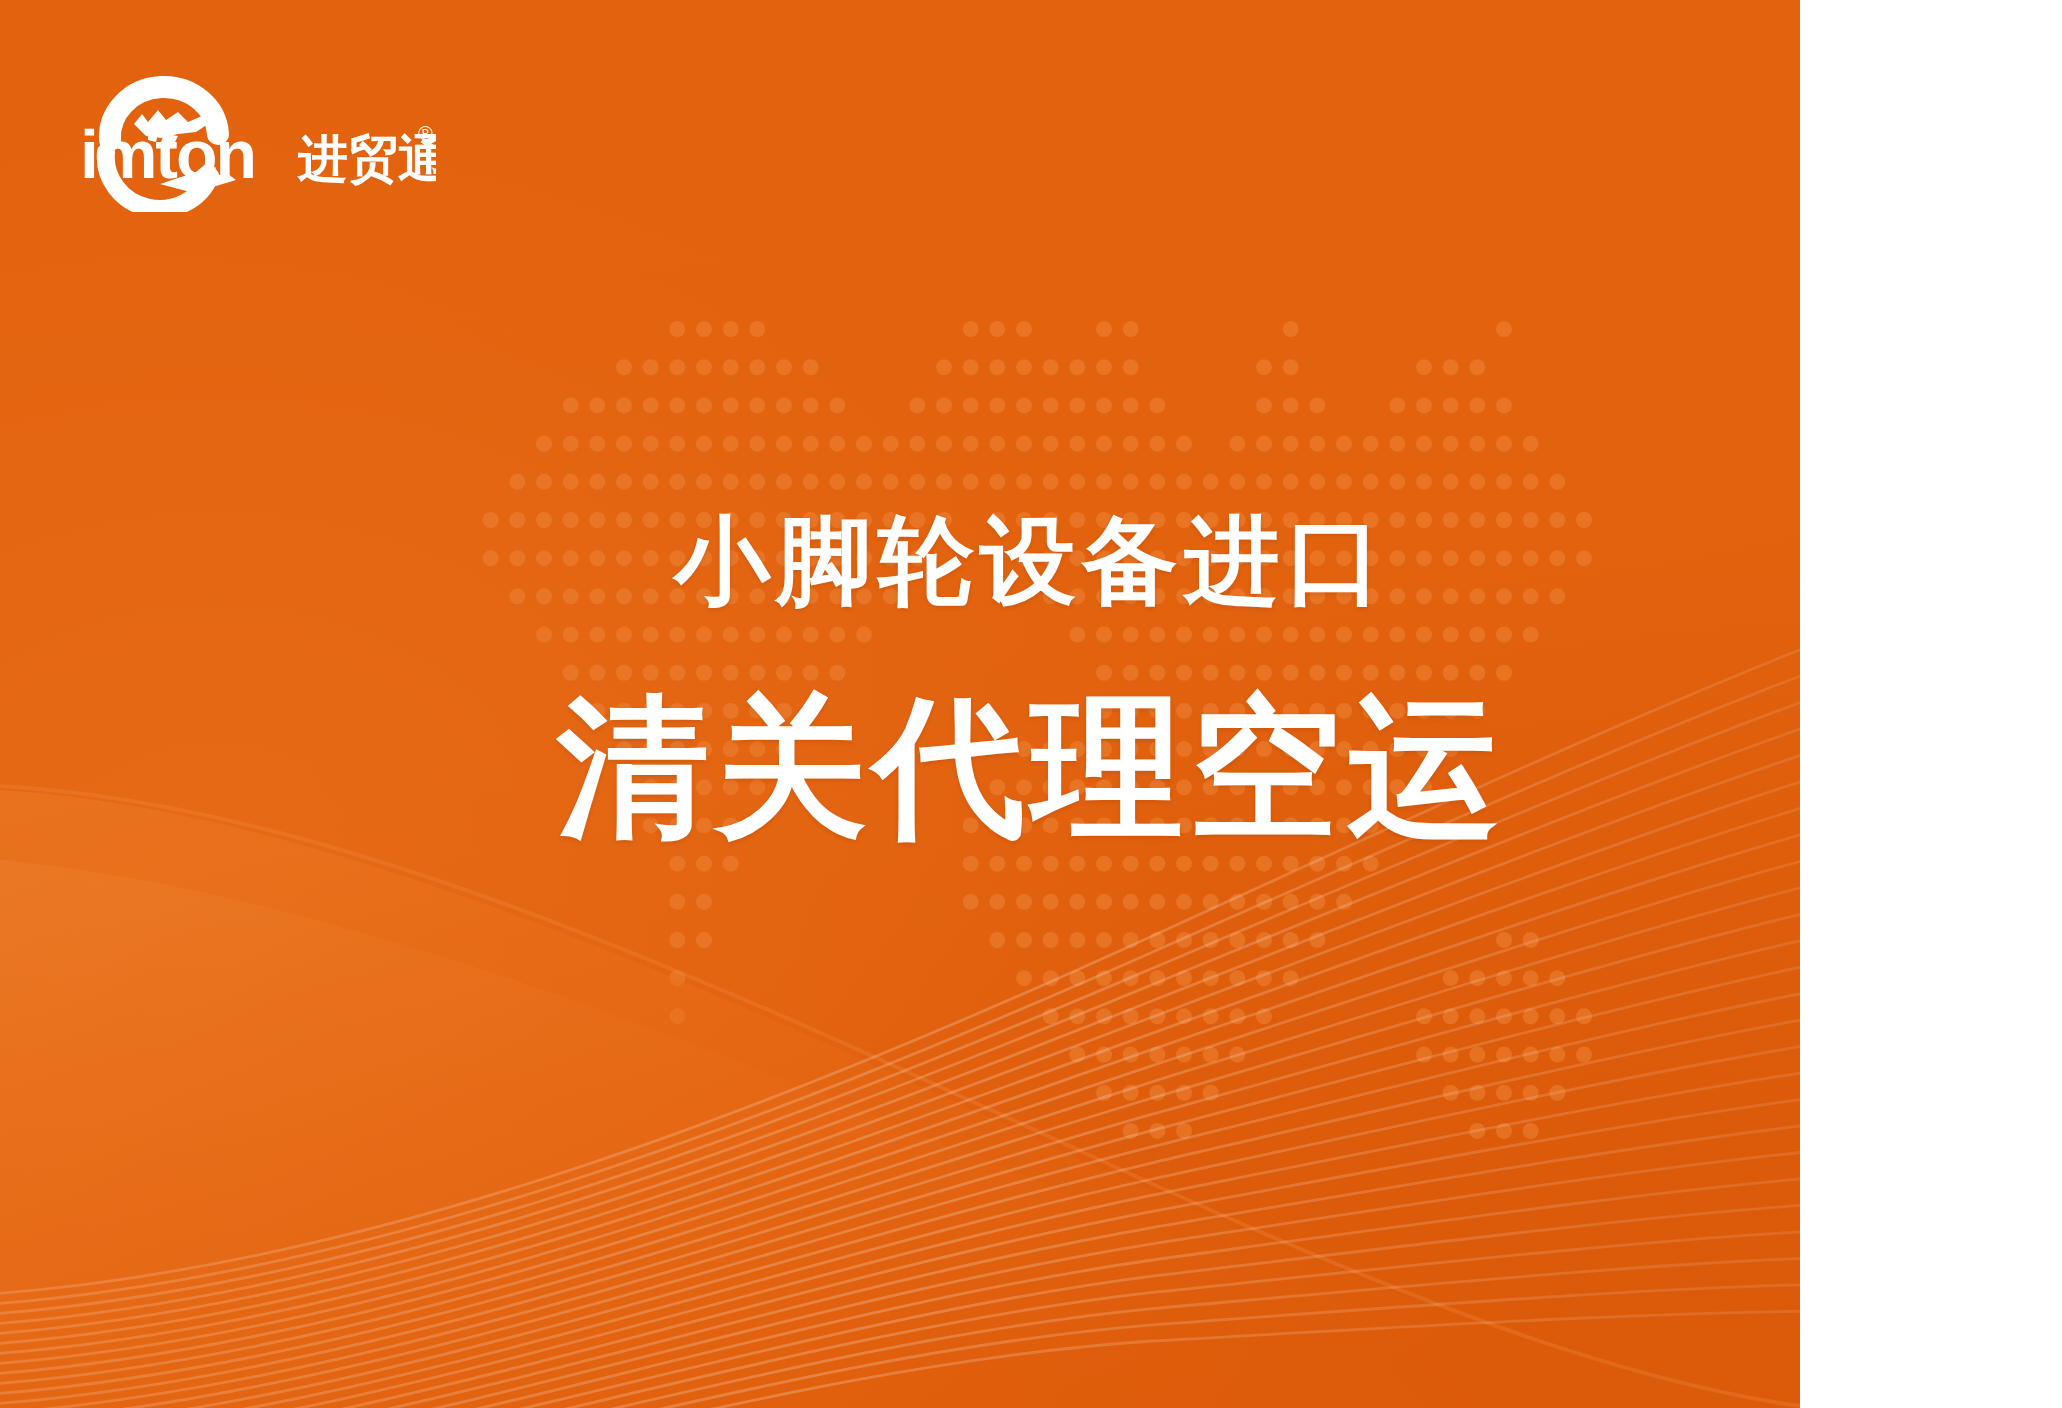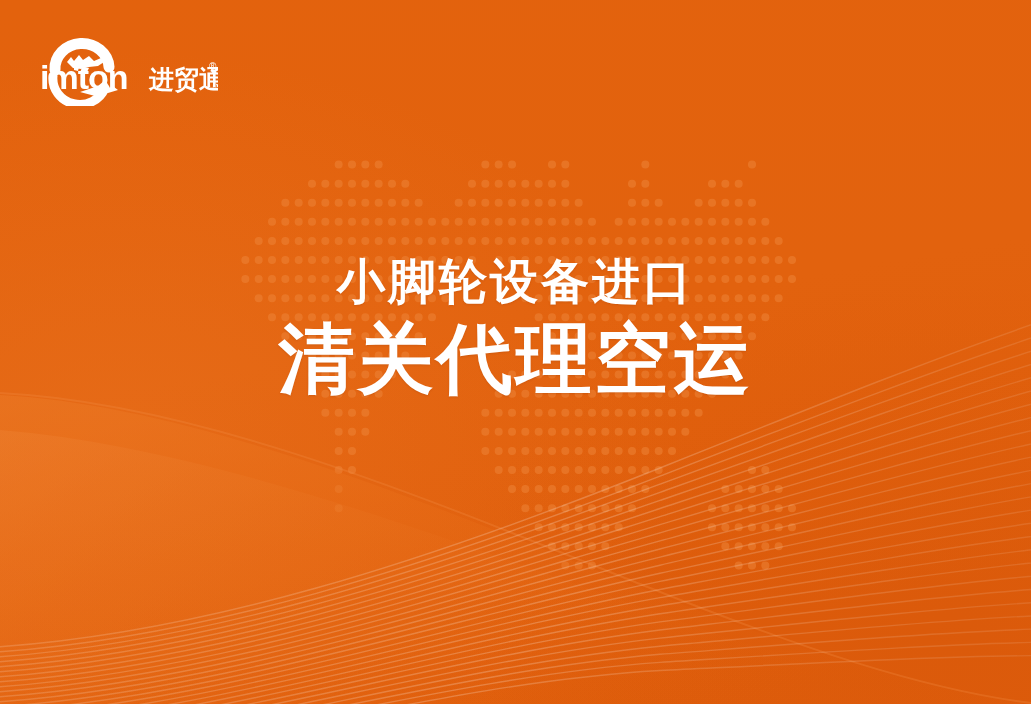--- a/index.html
+++ b/index.html
@@ -6,21 +6,21 @@
     margin: 0;
     padding: 0;
     background: #ffffff;
   }
   body {
     font-family: "Liberation Sans", "DejaVu Sans", sans-serif;
   }
 
   #banner {
     position: relative;
-    width: 1031px;
+    width: 900px;
     height: 704px;
     overflow: hidden;
     background: #e2620e;
   }
 
   
   .layer {
     position: absolute;
     inset: 0;
     width: 100%;
@@ -58,21 +58,21 @@
   }
   .hl-line {
     display: block;
     font-weight: 700;
     letter-spacing: 3px;
     line-height: 1.12;
     text-shadow: 0 1px 2px rgba(120,45,0,0.18);
     white-space: nowrap;
   }
   .hl-1 { font-size: 48px; }
-  .hl-2 { font-size: 76px; margin-top: 7px; }
+  .hl-2 { font-size: 76px; margin-top: 33px; }
 </style>
 </head>
 <body>
 
 <div id="banner">
 
   <svg class="layer" viewBox="0 0 1031 704" preserveAspectRatio="none">
     <defs>
       <linearGradient id="gBase" x1="0" y1="0" x2="0.25" y2="1">
         <stop offset="0%" stop-color="#e3620d"></stop>

